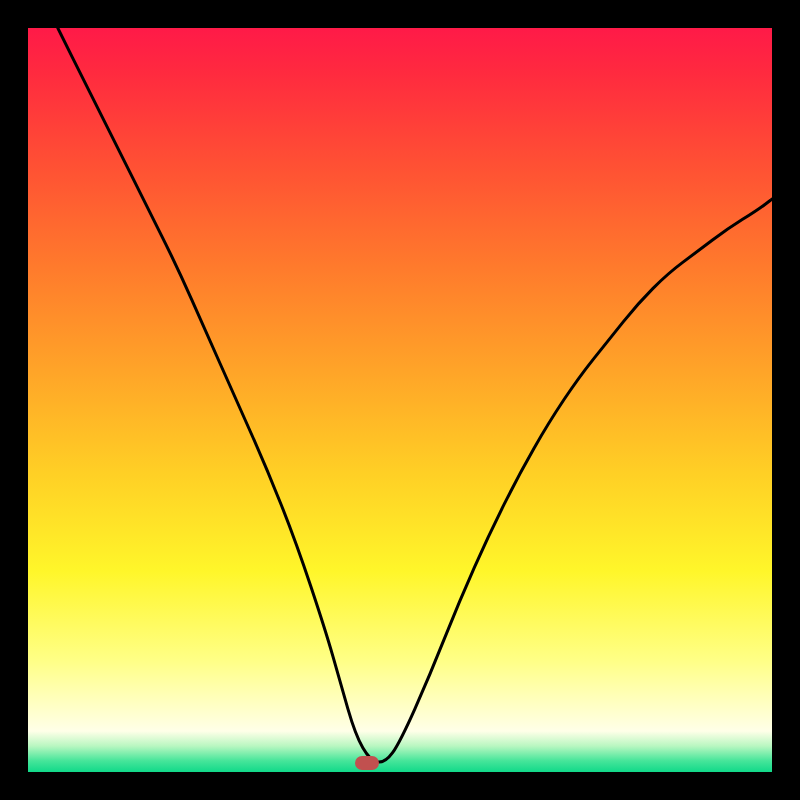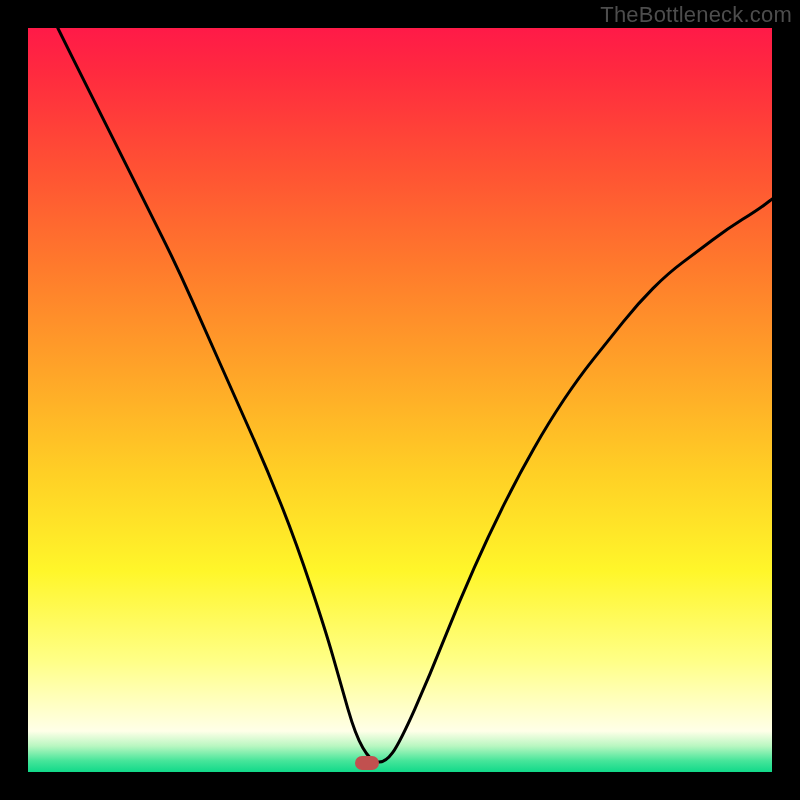--- a/index.html
+++ b/index.html
@@ -69,14 +69,13 @@
             <stop offset="98.5%" stop-color="#46e59a"></stop>
             <stop offset="100%" stop-color="#11d989"></stop>
           </linearGradient>
       </defs>
       <rect id="bg-rect" x="0" y="0" width="744" height="744" fill="url(#bg-grad)"></rect>
       <path id="curve-path" fill="none" stroke-width="3" stroke-linecap="round" stroke-linejoin="round" d="M 29.8 0.0 Q 29.8 0.0 44.6 29.8 Q 59.5 59.5 74.4 89.3 Q 89.3 119.0 104.2 148.8 Q 119.0 178.6 133.9 208.3 Q 148.8 238.1 163.7 271.6 Q 178.6 305.0 193.4 338.5 Q 208.3 372.0 223.2 405.5 Q 238.1 439.0 253.0 476.2 Q 267.8 513.4 282.7 558.0 Q 297.6 602.6 305.0 628.7 Q 312.5 654.7 319.9 680.8 Q 327.4 706.8 334.8 719.8 Q 342.2 732.8 349.7 734.0 Q 357.1 735.1 364.6 724.7 Q 372.0 714.2 386.9 680.8 Q 401.8 647.3 416.6 610.1 Q 431.5 572.9 446.4 539.4 Q 461.3 505.9 476.2 476.2 Q 491.0 446.4 505.9 420.4 Q 520.8 394.3 535.7 372.0 Q 550.6 349.7 565.4 331.1 Q 580.3 312.5 595.2 293.9 Q 610.1 275.3 625.0 260.4 Q 639.8 245.5 654.7 234.4 Q 669.6 223.2 684.5 212.0 Q 699.4 200.9 714.2 191.6 Q 729.1 182.3 736.6 176.7 T 744.0 171.1" stroke="#000000"></path>
     </svg>
     <div id="marker" class="marker" style="left: 338.52px; top: 735.072px; background: rgb(193, 80, 79);"></div>
   </div>
 
-  <div class="watermark">TheBottleneck.com</div>
 </div>
 
 </body></html>

